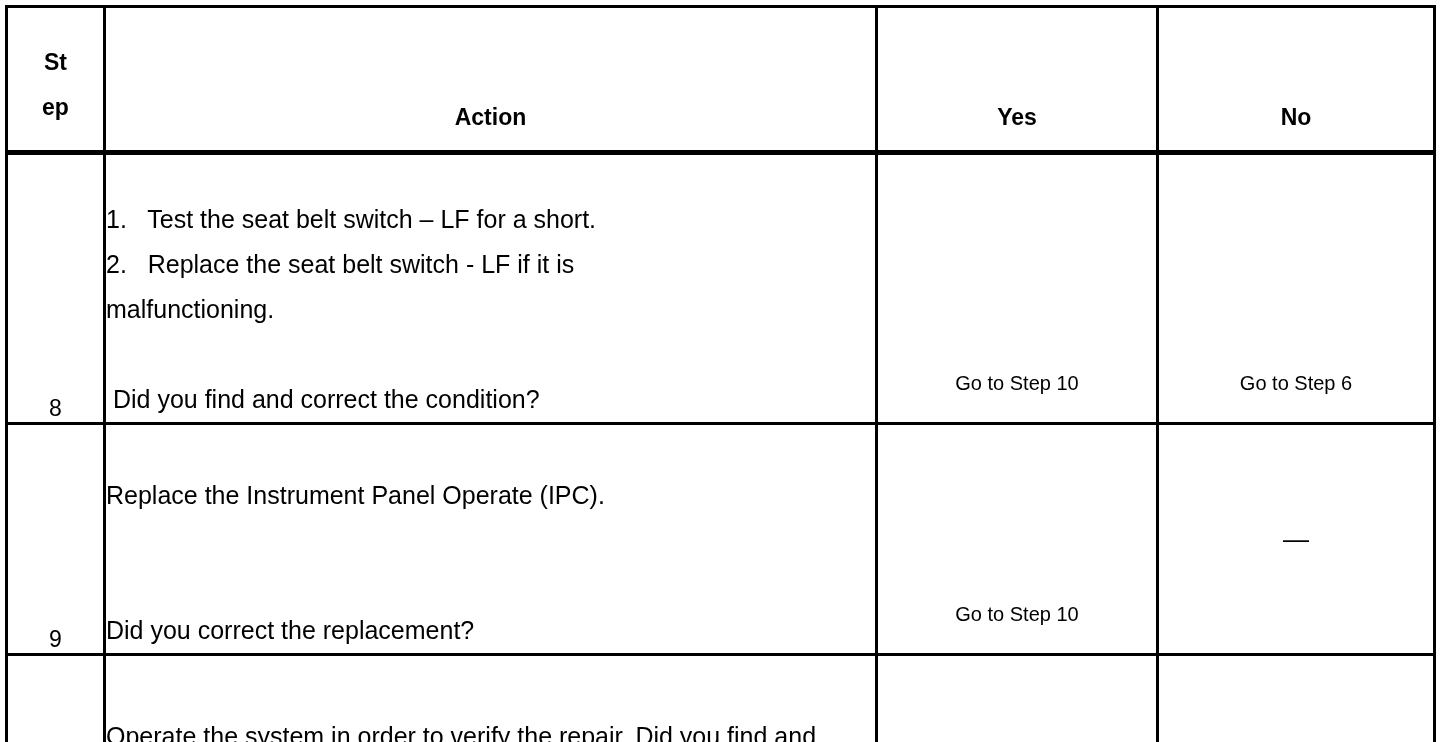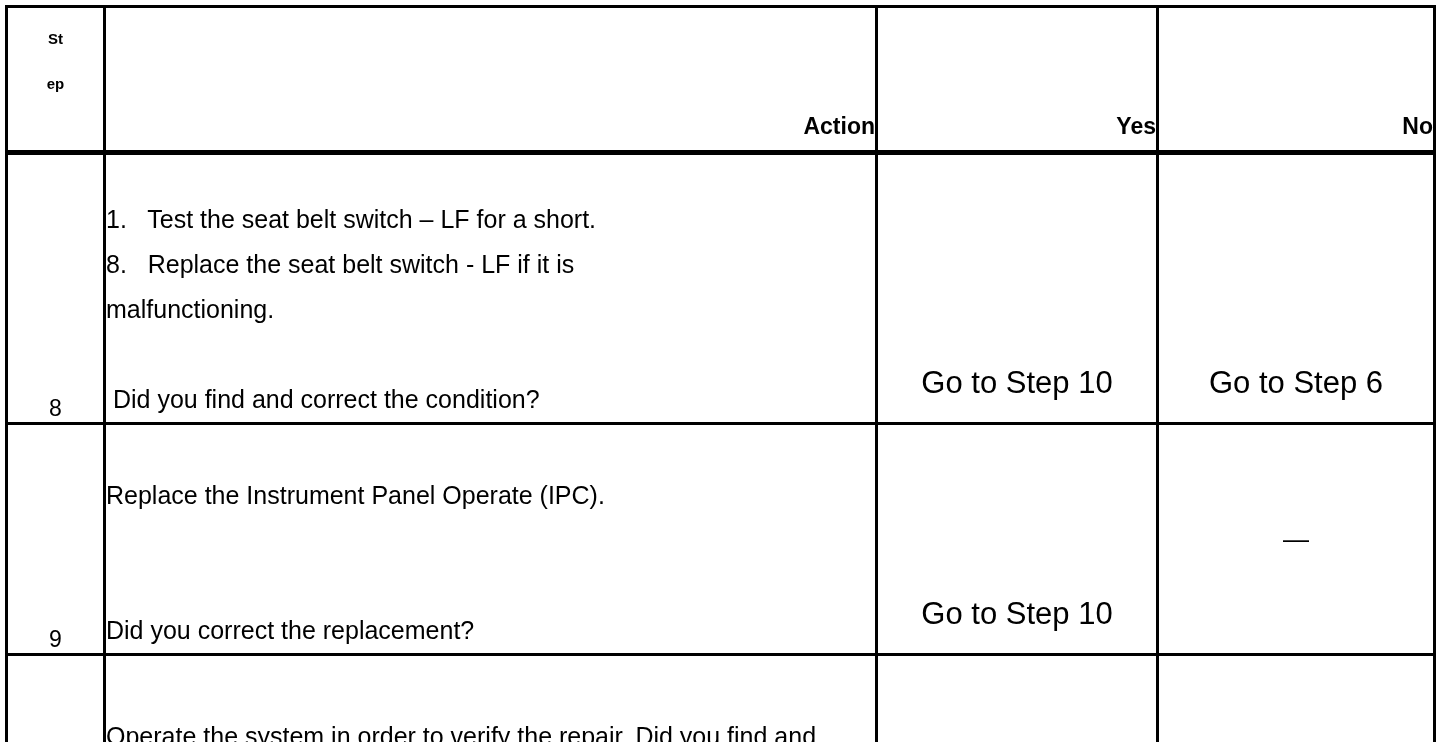--- a/index.html
+++ b/index.html
@@ -50,48 +50,48 @@
 
   
   .hdr-row td {
     border-bottom-width: 5px;
     height: 142px;
   }
   .hdr-cell-inner {
     font-weight: bold;
     font-size: 23px;
     line-height: 45px;
-    text-align: right;
-    padding-bottom: 1px;
+    text-align: center;
+    padding-bottom: 10px;
   }
   .hdr-step-inner {
     font-weight: bold;
-    font-size: 15px;
+    font-size: 23px;
     line-height: 45px;
     text-align: center;
-    padding-bottom: 44px;
+    padding-bottom: 20px;
   }
 
   
   .cell-step {
     text-align: center;
     vertical-align: middle;
     font-size: 23px;
   }
   .cell-action {
     vertical-align: top;
     font-size: 25px;
     line-height: 45px;
     padding-left: 15px;
     padding-top: 10px;
     padding-right: 8px;
   }
   .cell-branch {
     text-align: center;
-    font-size: 31px;
+    font-size: 20px;
     line-height: 38px;
   }
   .cell-branch.v-bottom { vertical-align: bottom; padding-bottom: 20px; }
   .cell-branch.v-middle { vertical-align: middle; }
 
   .row-8 td { height: 247px; margin-left: 10px; }
   .row-9 td { height: 208px; }
   .row-10 td { height: 128px; }
 
   .action-line { white-space: pre; }
@@ -129,21 +129,21 @@
         </td>
         <td>
           <div class="hdr-cell-inner">No</div>
         </td>
       </tr>
 
       <tr class="row-8">
         <td class="cell-step">8</td>
         <td class="cell-action">
           <div class="action-item">1.   Test the seat belt switch – LF for a short.</div>
-          <div class="action-item">8.   Replace the seat belt switch - LF if it is</div>
+          <div class="action-item">2.   Replace the seat belt switch - LF if it is</div>
           <div class="action-item">malfunctioning.</div>
           <div class="action-gap"></div>
           <div class="action-line"> Did you find and correct the condition?</div>
         </td>
         <td class="cell-branch v-bottom">Go to Step 10</td>
         <td class="cell-branch v-bottom">Go to Step 6</td>
       </tr>
 
       <tr class="row-9">
         <td class="cell-step">9</td>

